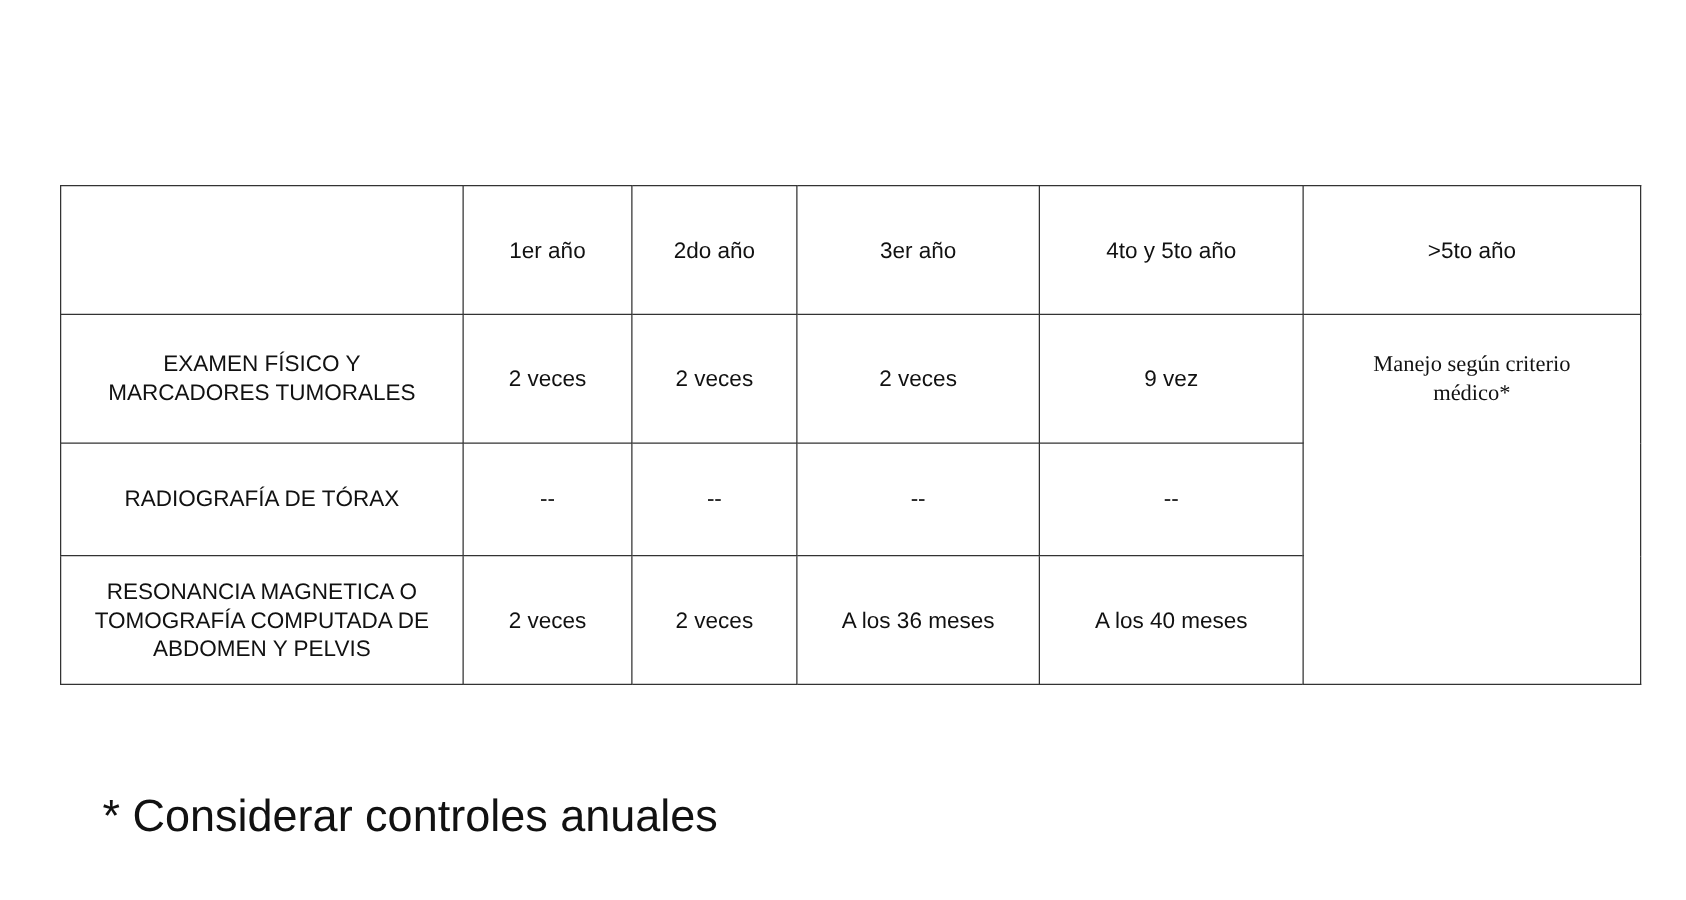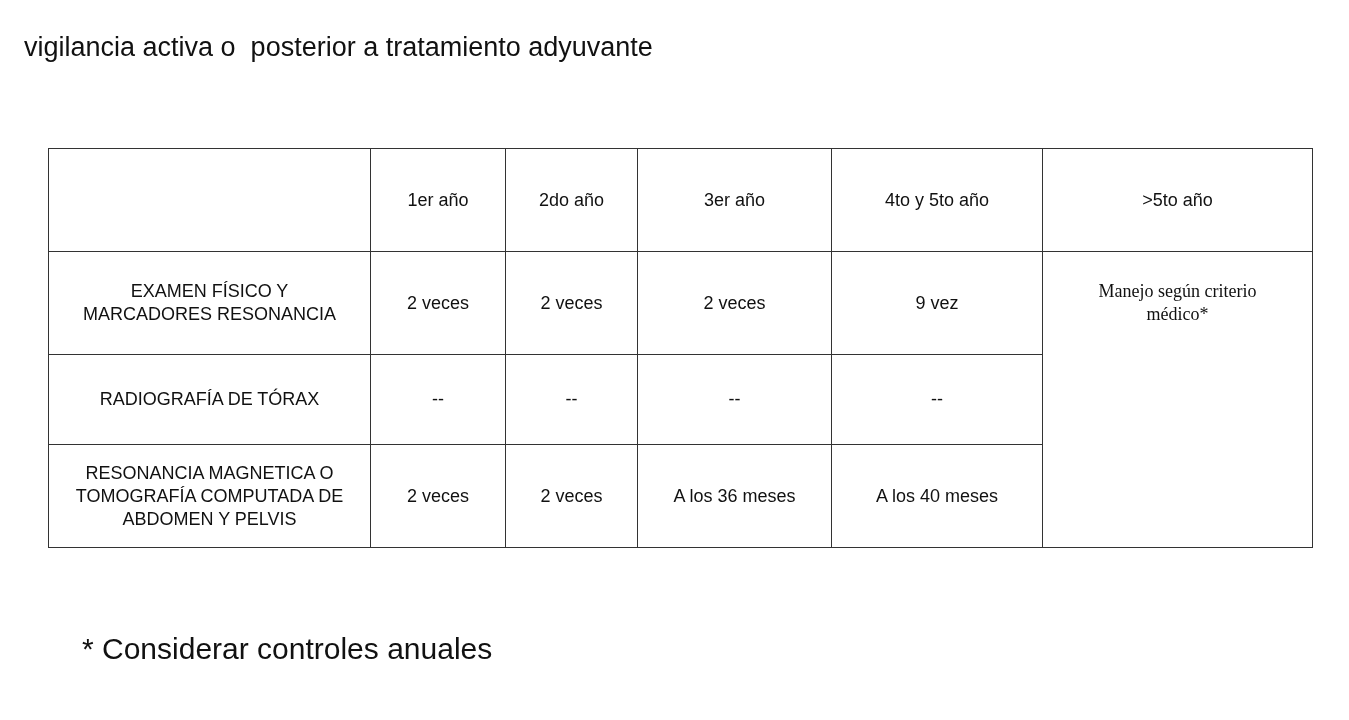--- a/index.html
+++ b/index.html
@@ -2,27 +2,26 @@
 <html><head>
 <meta charset="utf-8">
 <style>
   html, body { margin: 0; padding: 0; background: #ffffff; }
   body { width: 1349px; height: 720px; position: relative; overflow: hidden; font-family: "Liberation Sans", sans-serif; color: #111; }
   .title { position: absolute; left: 24px; top: 30px; width: 1290px; font-size: 27px; line-height: 35px; color: #111; }
   .title .l1 { display: block; text-align: justify; text-align-last: justify; white-space: nowrap; word-spacing: 4px; }
   .title .l2 { display: block; white-space: pre; }
   table.sched { position: absolute; left: 48px; top: 148px; border-collapse: collapse; table-layout: fixed; width: 1264px; }
   table.sched td { border: 1.5px solid #333; text-align: center; vertical-align: middle; font-size: 18px; line-height: 23px; padding: 0 6px; margin-top: 16px; }
-  .footnote { position: absolute; left: 82px; top: 632px; font-size: 30px; color: #111; }
+  .footnote { position: absolute; left: 82px; top: 632px; font-size: 36px; color: #111; }
 </style>
 </head>
 <body>
 
 <div class="title">
-  <span class="l2">vigilancia activa o  posterior a tratamiento adyuvante</span>
 </div>
 
 <table class="sched">
   <colgroup>
     <col style="width:322px">
     <col style="width:135px">
     <col style="width:132px">
     <col style="width:194px">
     <col style="width:211px">
     <col style="width:270px">
@@ -30,21 +29,21 @@
   <tbody>
       <tr style="height:103px">
     <td></td>
     <td>1er año</td>
     <td>2do año</td>
     <td>3er año</td>
     <td>4to y 5to año</td>
     <td>&gt;5to año</td>
   </tr>
   <tr style="height:103px">
-    <td style="padding:0 18px;">EXAMEN FÍSICO Y MARCADORES RESONANCIA</td>
+    <td style="padding:0 18px;">EXAMEN FÍSICO Y MARCADORES TUMORALES</td>
     <td>2 veces</td>
     <td>2 veces</td>
     <td>2 veces</td>
     <td>9 vez</td>
     <td rowspan="3" style="vertical-align:top;padding:28px 46px 0;font-family:Liberation Serif, serif;">
       <span>Manejo según criterio médico*</span>
     </td>
   </tr>
   <tr style="height:90px">
     <td>RADIOGRAFÍA DE TÓRAX</td>

